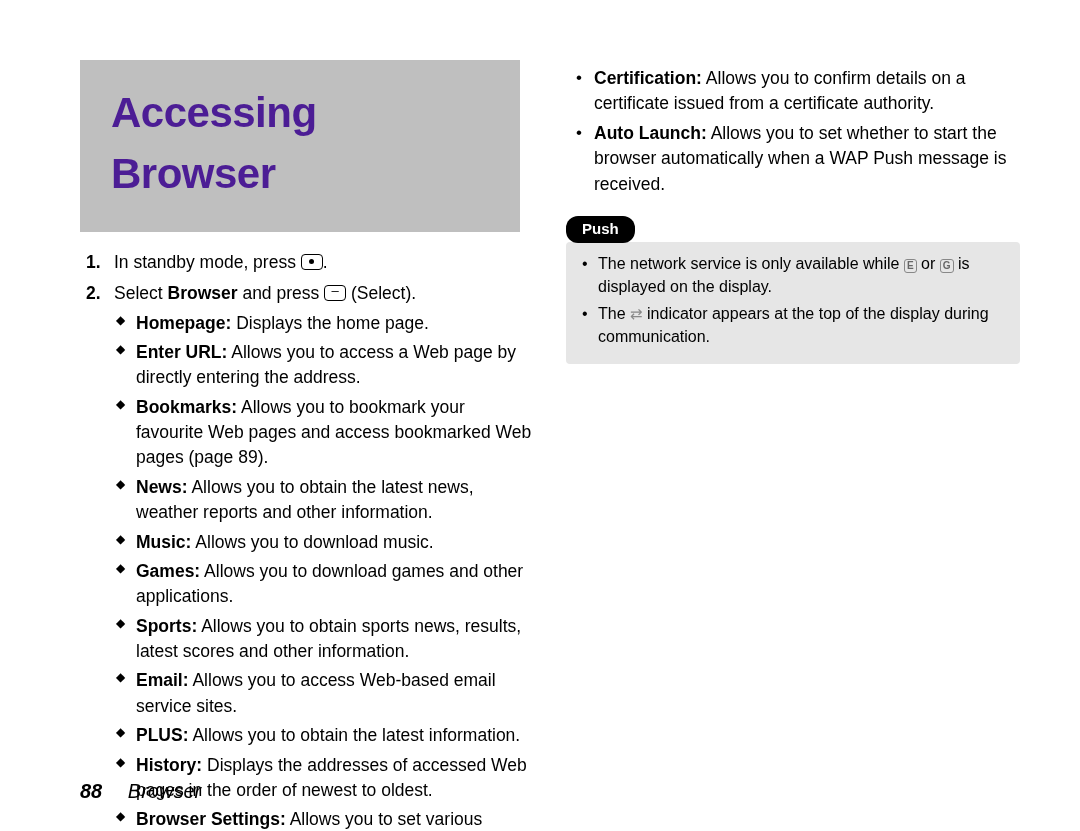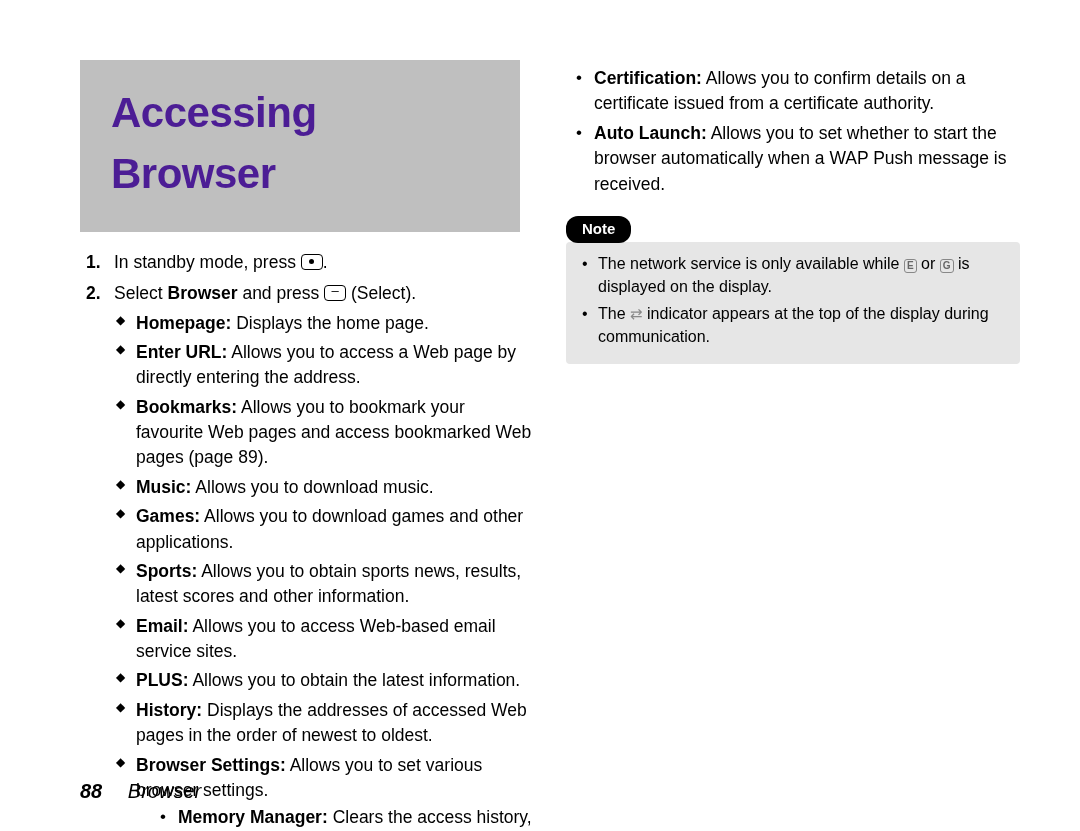--- a/index.html
+++ b/index.html
@@ -225,20 +225,21 @@
           <span>In standby mode, press </span><span class="key center"></span><span>.</span>
         </li>
         <li>
           <span class="num">2.</span>
           <span>Select </span><span class="b">Browser</span><span> and press </span><span class="key soft"></span><span> (Select).</span>
 
           <ul class="diamond">
             <li><span class="b">Homepage:</span><span> Displays the home page.</span></li>
             <li><span class="b">Enter URL:</span><span> Allows you to access a Web page by directly entering the address.</span></li>
             <li><span class="b">Bookmarks:</span><span> Allows you to bookmark your favourite Web pages and access bookmarked Web pages (page 89).</span></li>
+            <li><span class="b">News:</span><span> Allows you to obtain the latest news, weather reports and other information.</span></li>
             <li><span class="b">Music:</span><span> Allows you to download music.</span></li>
             <li><span class="b">Games:</span><span> Allows you to download games and other applications.</span></li>
             <li><span class="b">Sports:</span><span> Allows you to obtain sports news, results, latest scores and other information.</span></li>
             <li><span class="b">Email:</span><span> Allows you to access Web-based email service sites.</span></li>
             <li><span class="b">PLUS:</span><span> Allows you to obtain the latest information.</span></li>
             <li><span class="b">History:</span><span> Displays the addresses of accessed Web pages in the order of newest to oldest.</span></li>
             <li><span class="b">Browser Settings:</span><span> Allows you to set various browser settings.</span>
               <ul class="disc">
                 <li><span class="b">Memory Manager:</span><span> Clears the access history, Cookies, Web cache and DNS (Domain Name Server) cache. You can also enable or disable the storing of cookies.</span></li>
               </ul>
@@ -248,21 +249,21 @@
       </ol>
     </div>
 
     <div class="col">
       <ul class="disc2" style="margin-top:6px;">
         <li><span class="b">Certification:</span><span> Allows you to confirm details on a certificate issued from a certificate authority.</span></li>
         <li><span class="b">Auto Launch:</span><span> Allows you to set whether to start the browser automatically when a WAP Push message is received.</span></li>
       </ul>
 
       <div style="margin-top:18px;">
-        <span class="note-tab">Note</span>
+        <span class="note-tab">Push</span>
         <div class="note-box">
           <ul>
             <li>
               <span>The network service is only available while </span>
               <span class="small-icon">E</span>
               <span> or </span>
               <span class="small-icon">G</span>
               <span> is displayed on the display.</span>
             </li>
             <li>

